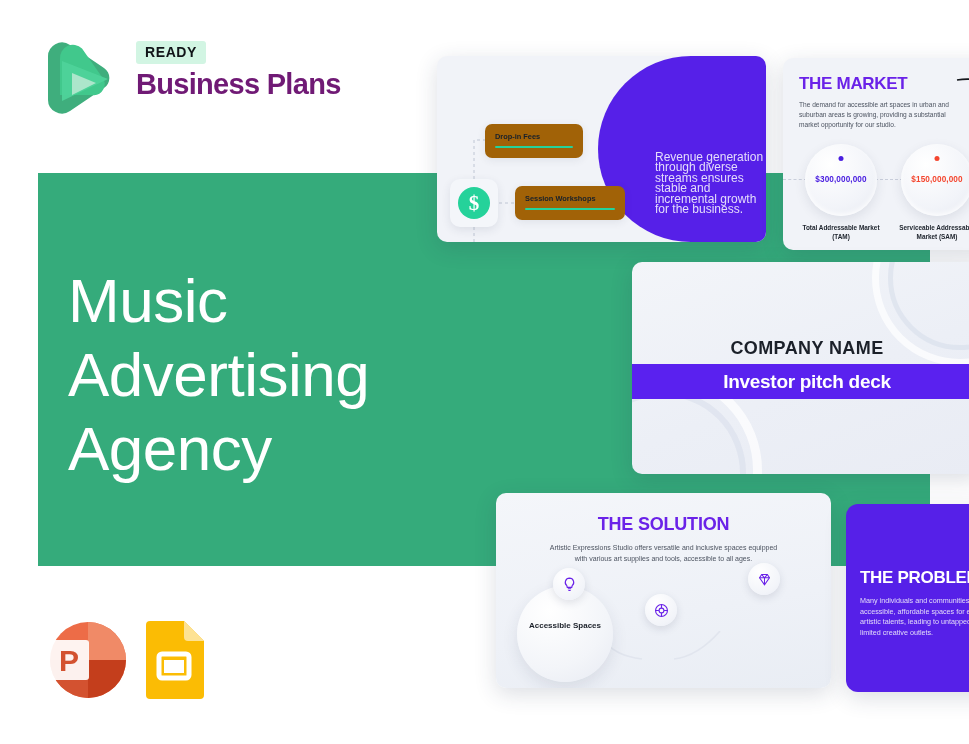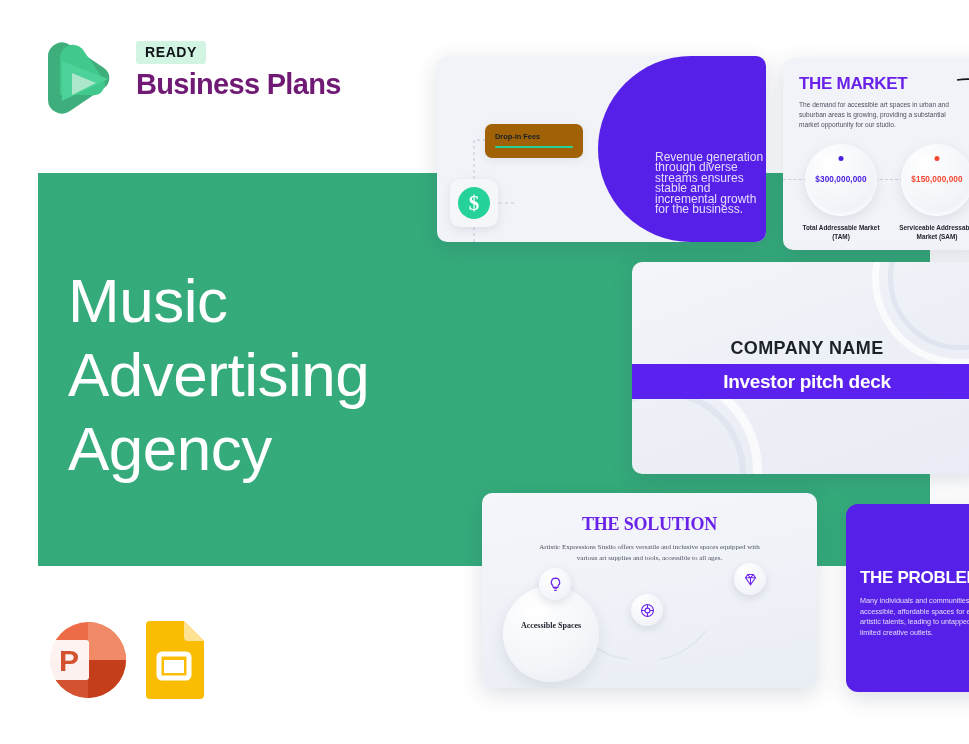--- a/index.html
+++ b/index.html
@@ -157,22 +157,22 @@
     position: absolute; left: 0; right: 0; top: 76px; text-align: center;
     font-size: 18px; font-weight: bold; color: #1b2029; letter-spacing: 0.4px;
   }
   .pd-bar {
     position: absolute; left: 0; right: 0; top: 102px; height: 35px;
     background: #5a21ef; display: flex; align-items: center; justify-content: center;
   }
   .pd-bar span { color: #fff; font-size: 19px; font-weight: bold; letter-spacing: -0.3px; }
 
   
-  #slide-solution { left: 482px; top: 493px; width: 335px; height: 195px;
-    background: linear-gradient(170deg,#f4f6fa 0%,#eef1f7 60%,#e9edf4 100%); font-family: Liberation Serif, serif; }
+  #slide-solution { left: 496px; top: 493px; width: 335px; height: 195px;
+    background: linear-gradient(170deg,#f4f6fa 0%,#eef1f7 60%,#e9edf4 100%); }
   .sl-title {
     position: absolute; left: 0; right: 0; top: 21px; text-align: center;
     font-size: 18px; font-weight: bold; color: #6a22e8; letter-spacing: -0.2px;
   }
   .sl-body {
     position: absolute; left: 50px; right: 50px; top: 49px; text-align: center;
     font-size: 7px; line-height: 11px; color: #4c5360;
   }
   .sl-node { position: absolute; width: 96px; height: 96px; }
   .sl-node .ball {
@@ -265,20 +265,24 @@
     </svg>
 
     <div class="bm-dollar">
       <div class="circ">$</div>
     </div>
 
     <div class="bm-pill" id="bm-pill-1">
       <div class="lbl">Drop-in Fees</div>
       <div class="bar"></div>
     </div>
+    <div class="bm-pill" id="bm-pill-2">
+      <div class="lbl">Session Workshops</div>
+      <div class="bar"></div>
+    </div>
 
   </div>
 
   <div class="slide" id="slide-market">
     <div class="mk-title">THE MARKET</div>
     <div class="mk-body">The demand for accessible art spaces in urban and suburban areas is growing, providing a substantial market opportunity for our studio.</div>
 
     <svg style="position:absolute;left:172px;top:16px;width:62px;height:46px;">
       <path d="M2 6 C26 2, 46 12, 52 36" stroke="#15181d" stroke-width="1.6" fill="none"></path>
       <path d="M46 30 L53 39 L44 40 Z" fill="#15181d"></path>

